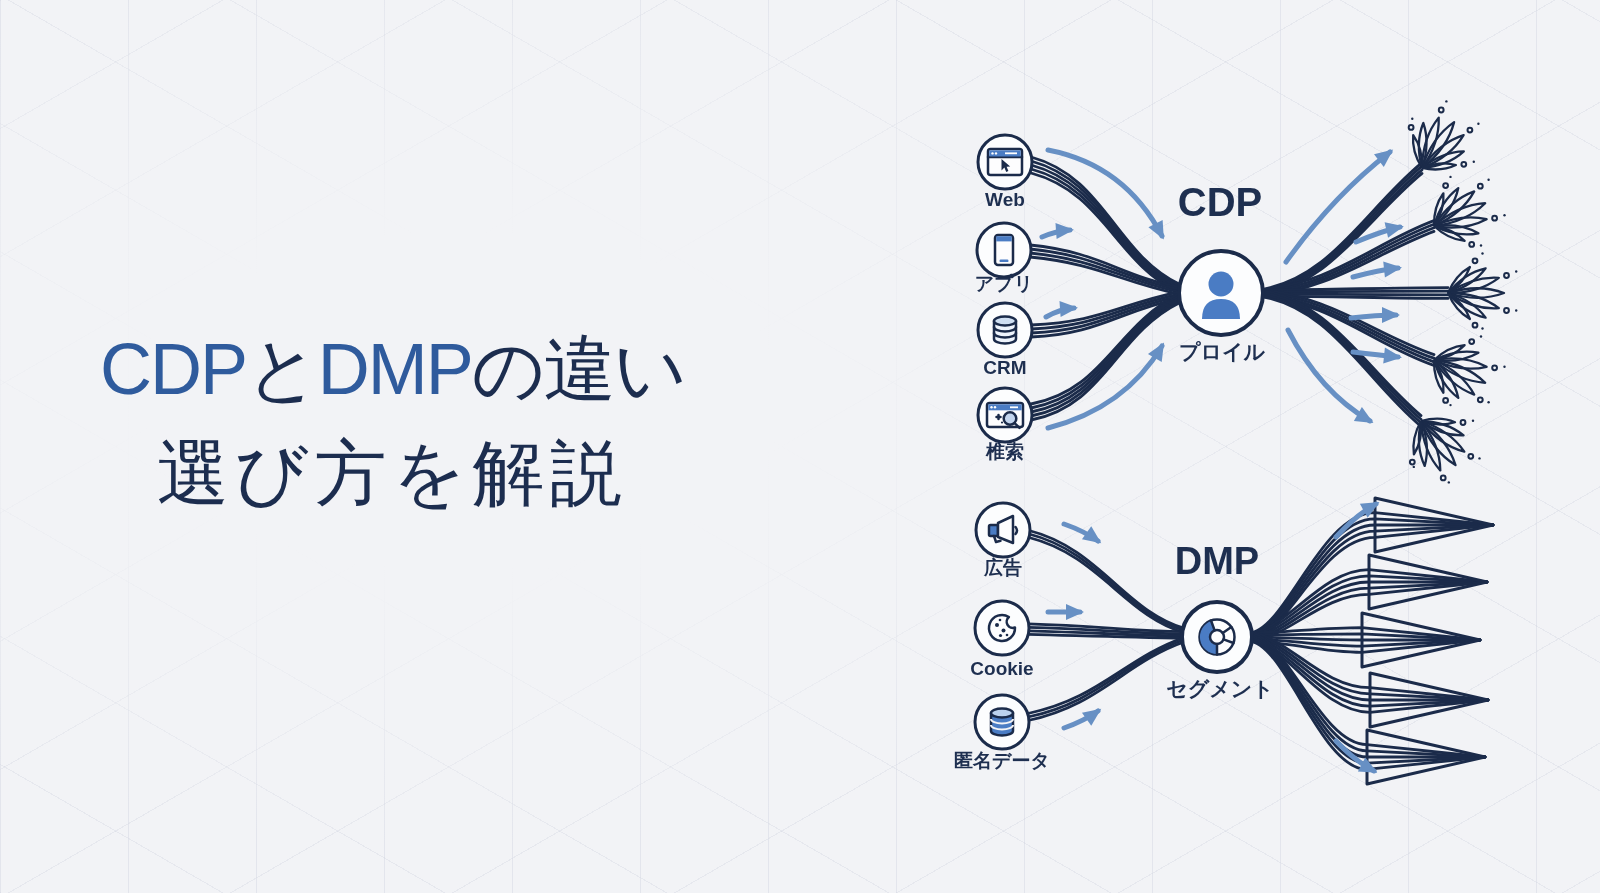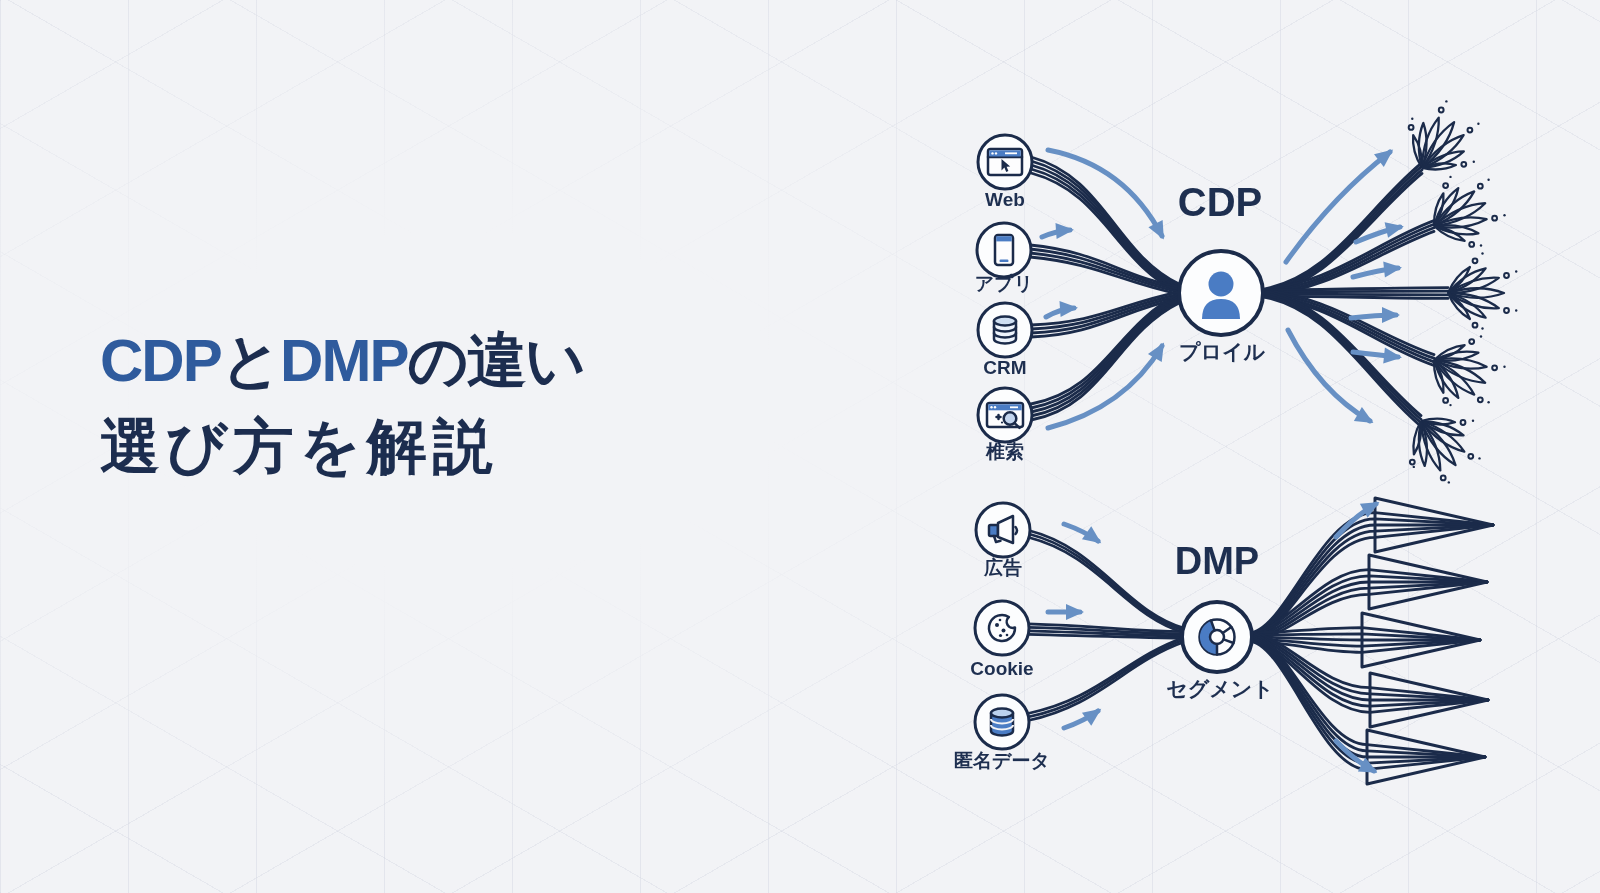--- a/index.html
+++ b/index.html
@@ -5,25 +5,25 @@
   html,body{margin:0;padding:0;background:#e9ebef;}
   .canvas{position:relative;width:1600px;height:893px;background:#f2f3f6;overflow:hidden;
           font-family:"Liberation Sans",sans-serif;}
   .bg-pattern{position:absolute;inset:0;opacity:.75;
     background-image:
       repeating-linear-gradient(90deg,  rgba(203,207,220,.50) 0 1px, rgba(0,0,0,0) 1px 128px),
       repeating-linear-gradient(30deg,  rgba(203,207,220,.42) 0 1px, rgba(0,0,0,0) 1px 111px),
       repeating-linear-gradient(150deg, rgba(203,207,220,.42) 0 1px, rgba(0,0,0,0) 1px 111px);}
   .bg-fade{position:absolute;inset:0;
     background:radial-gradient(1050px 560px at 29% 45%, #f2f3f6 30%, rgba(242,243,246,0) 80%);}
-  .title{position:absolute;left:100px;top:318px;font-weight:bold;font-size:60px;
+  .title{position:absolute;left:100px;top:318px;font-weight:normal;font-size:72px;
          line-height:1.44;letter-spacing:-2px;white-space:nowrap;}
   .title .blue{color:#2f5b9d;}
   .title .navy{color:#1c2d4f;}
-  .title .line2{letter-spacing:6px;}
+  .title .line2{letter-spacing:6px;text-align:center;}
   svg.art{position:absolute;inset:0;}
   .flow{fill:none;stroke:#1b2b4a;stroke-width:2.8;stroke-linecap:round;}
   .tri{fill:none;stroke:#1b2b4a;stroke-width:3;stroke-linejoin:round;}
   .petal{fill:none;stroke:#1b2b4a;stroke-width:2.3;stroke-linejoin:round;}
   .bud{fill:none;stroke:#1b2b4a;stroke-width:2;}
   .dotf{fill:#1b2b4a;}
   .barrow{fill:none;stroke:#6790c4;stroke-width:5;stroke-linecap:round;}
   .icon-circle{fill:#fcfdfe;stroke:#1b2b4a;stroke-width:3;}
   .hub-circle{fill:#fcfdfe;stroke:#1b2b4a;stroke-width:4;}
   .nstroke{stroke:#1b2b4a;stroke-width:2.5;stroke-linejoin:round;stroke-linecap:round;}

